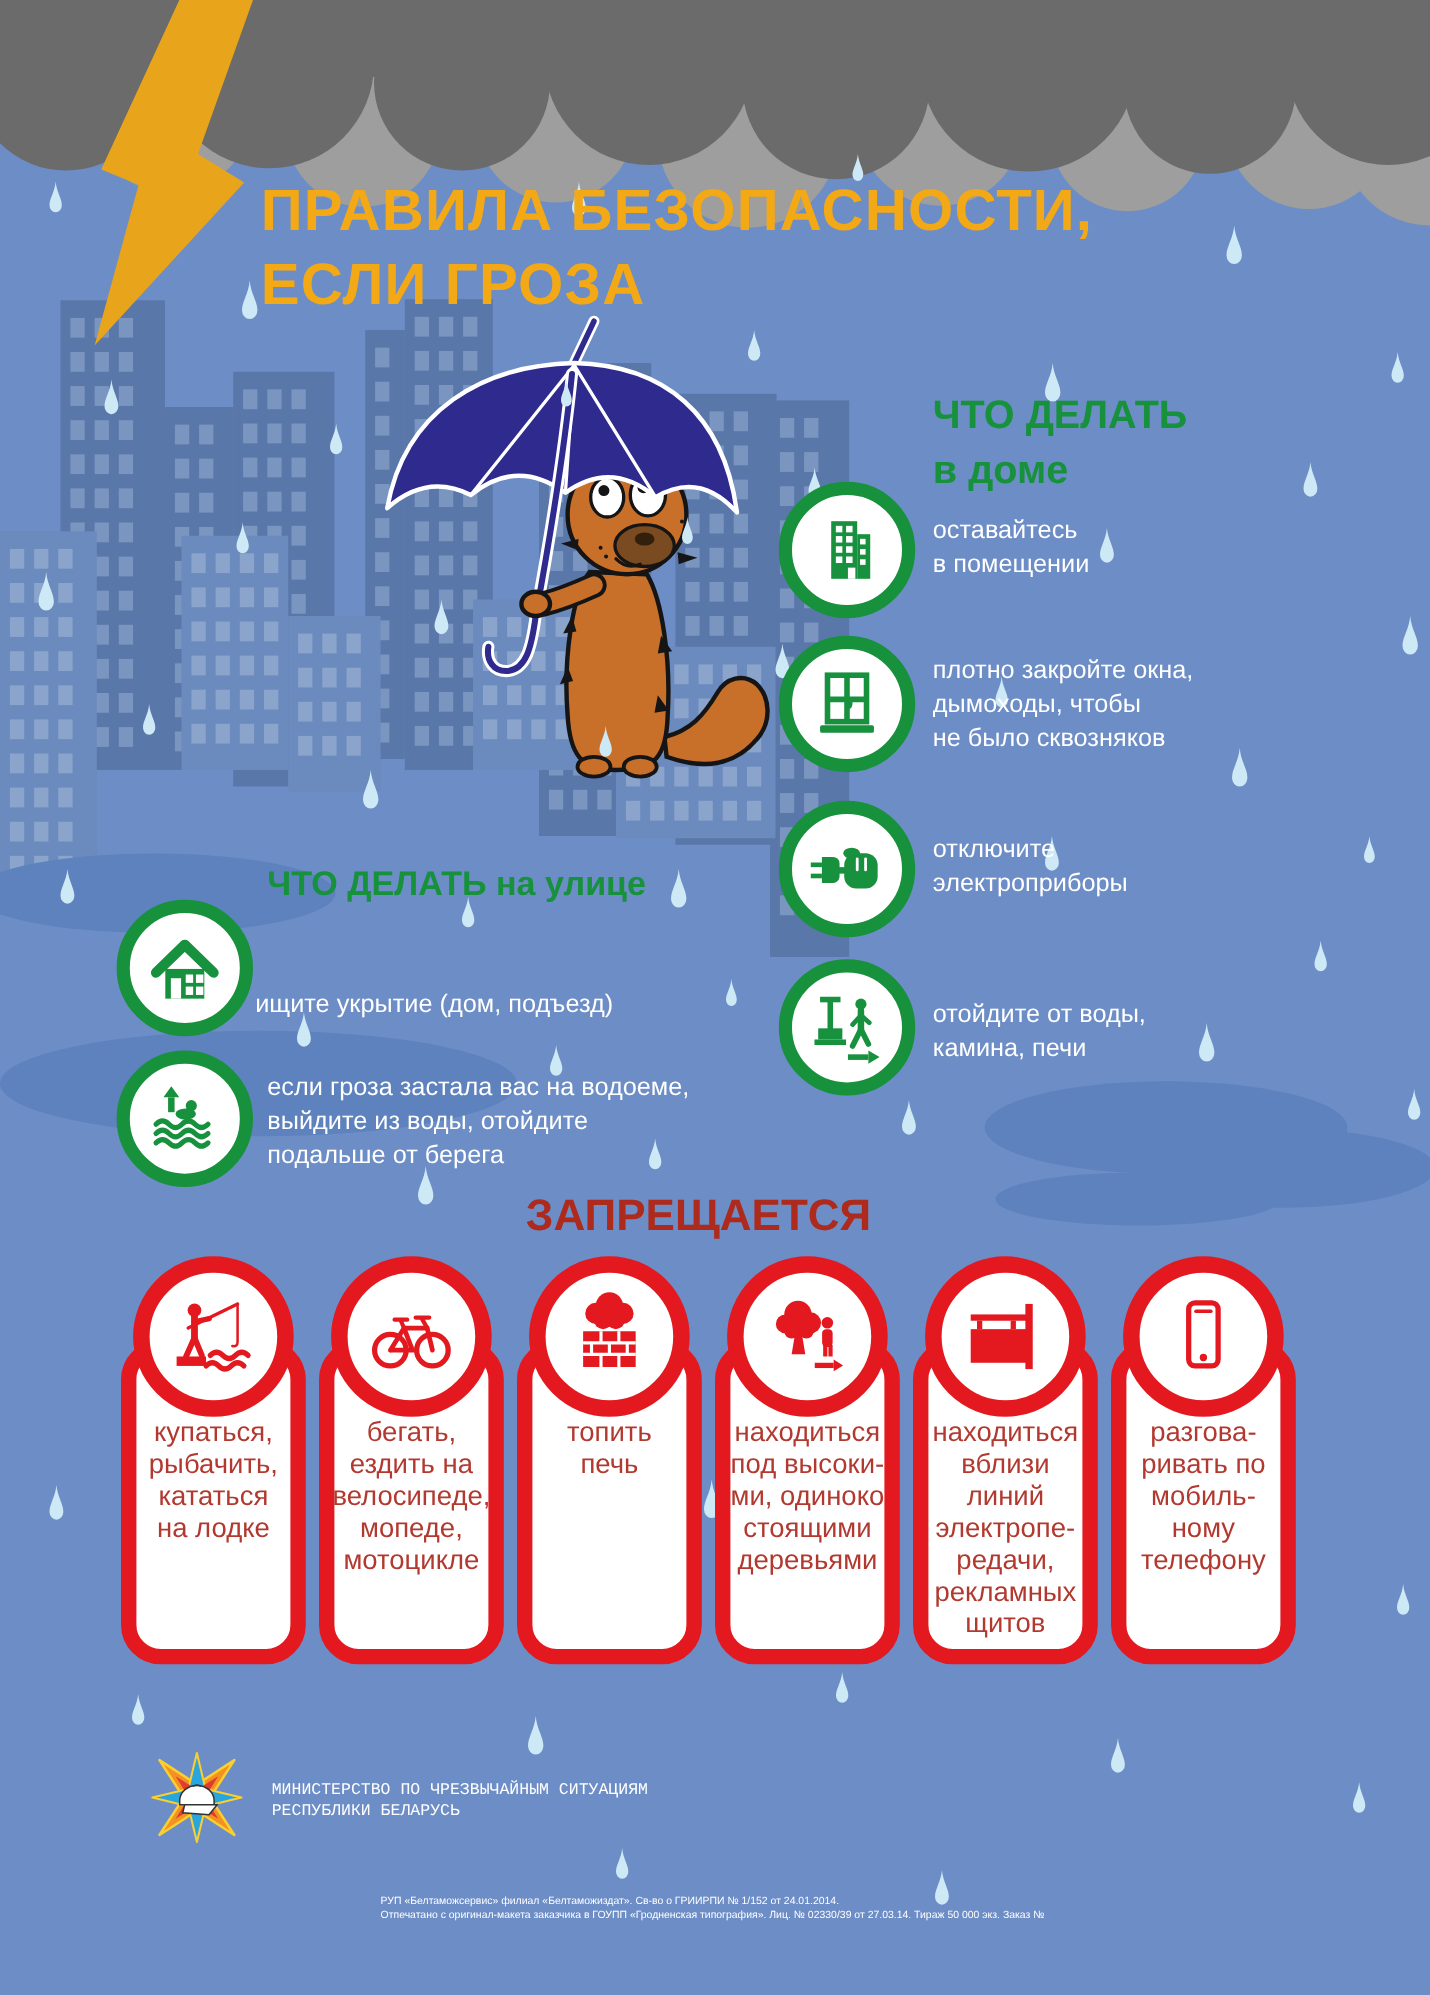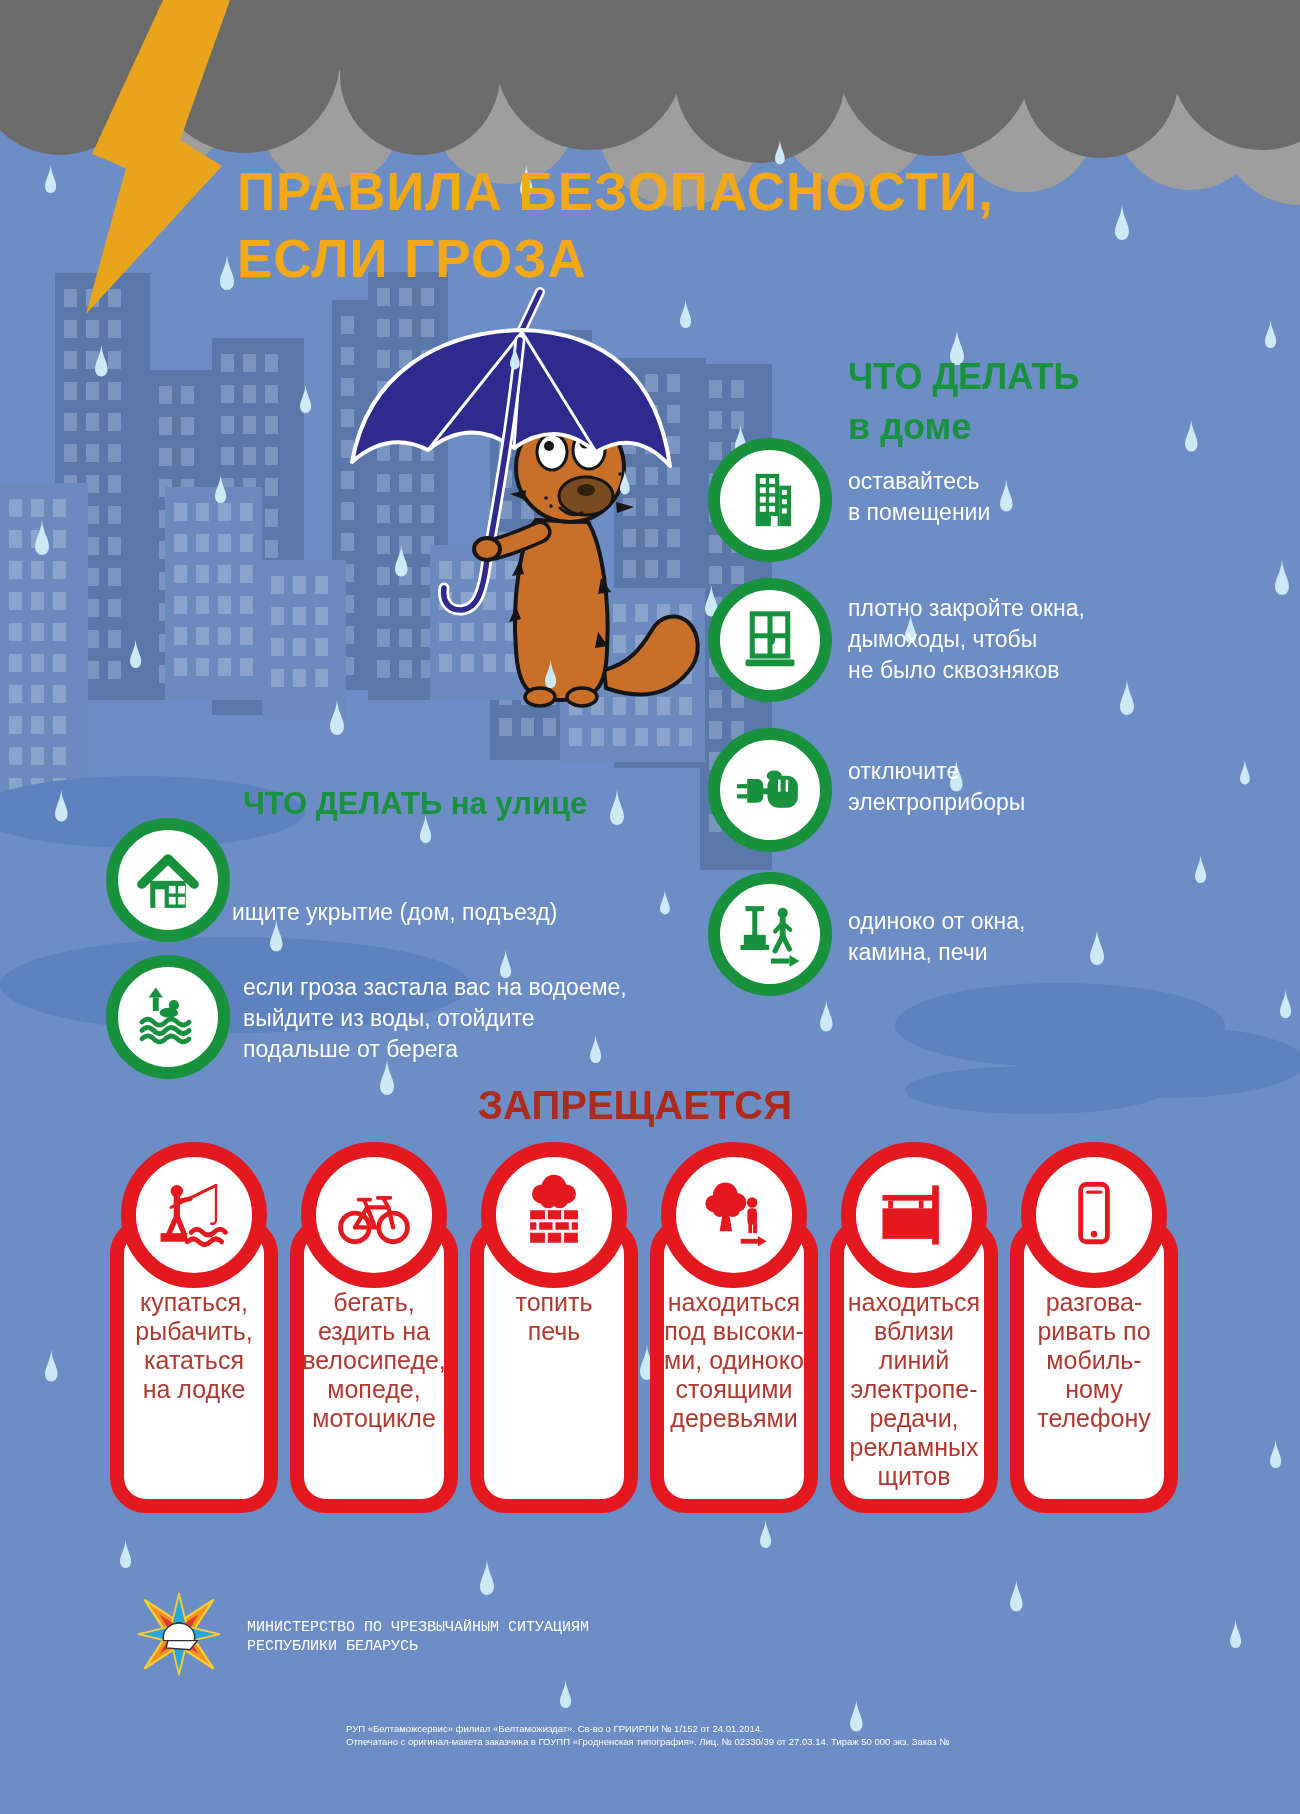--- a/index.html
+++ b/index.html
@@ -637,21 +637,21 @@
         <rect x="46" y="74" width="22" height="6"></rect>
         <path d="M68,70 L80,77 L68,84 Z"></path>
       </g>
       <g stroke="#17913d" fill="none" stroke-linecap="round">
         <path d="M60,27 L60,47" stroke-width="7"></path>
         <path d="M60,32 L51,42 M60,32 L69,40" stroke-width="5"></path>
         <path d="M60,47 L51,65 M60,47 L68,63" stroke-width="6"></path>
       </g>
     </svg>
   </div>
-  <div class="layer item-text ml" style="left:848px;top:906px;">одиноко от окна,
+  <div class="layer item-text ml" style="left:848px;top:906px;">отойдите от воды,
 камина, печи</div>
 
   <div class="layer street-head green-h">ЧТО ДЕЛАТЬ на улице</div>
 
   <div class="gcircle" style="left:106px;top:818px;">
     <svg width="76" height="76" viewBox="0 0 90 90">
       <path d="M14,50 L45,20 L76,50" stroke="#17913d" stroke-width="11" fill="none" stroke-linecap="round" stroke-linejoin="round"></path>
       <rect x="24" y="46" width="42" height="32" fill="#17913d"></rect>
       <g fill="#fff">
         <rect x="30" y="56" width="11" height="22"></rect>

